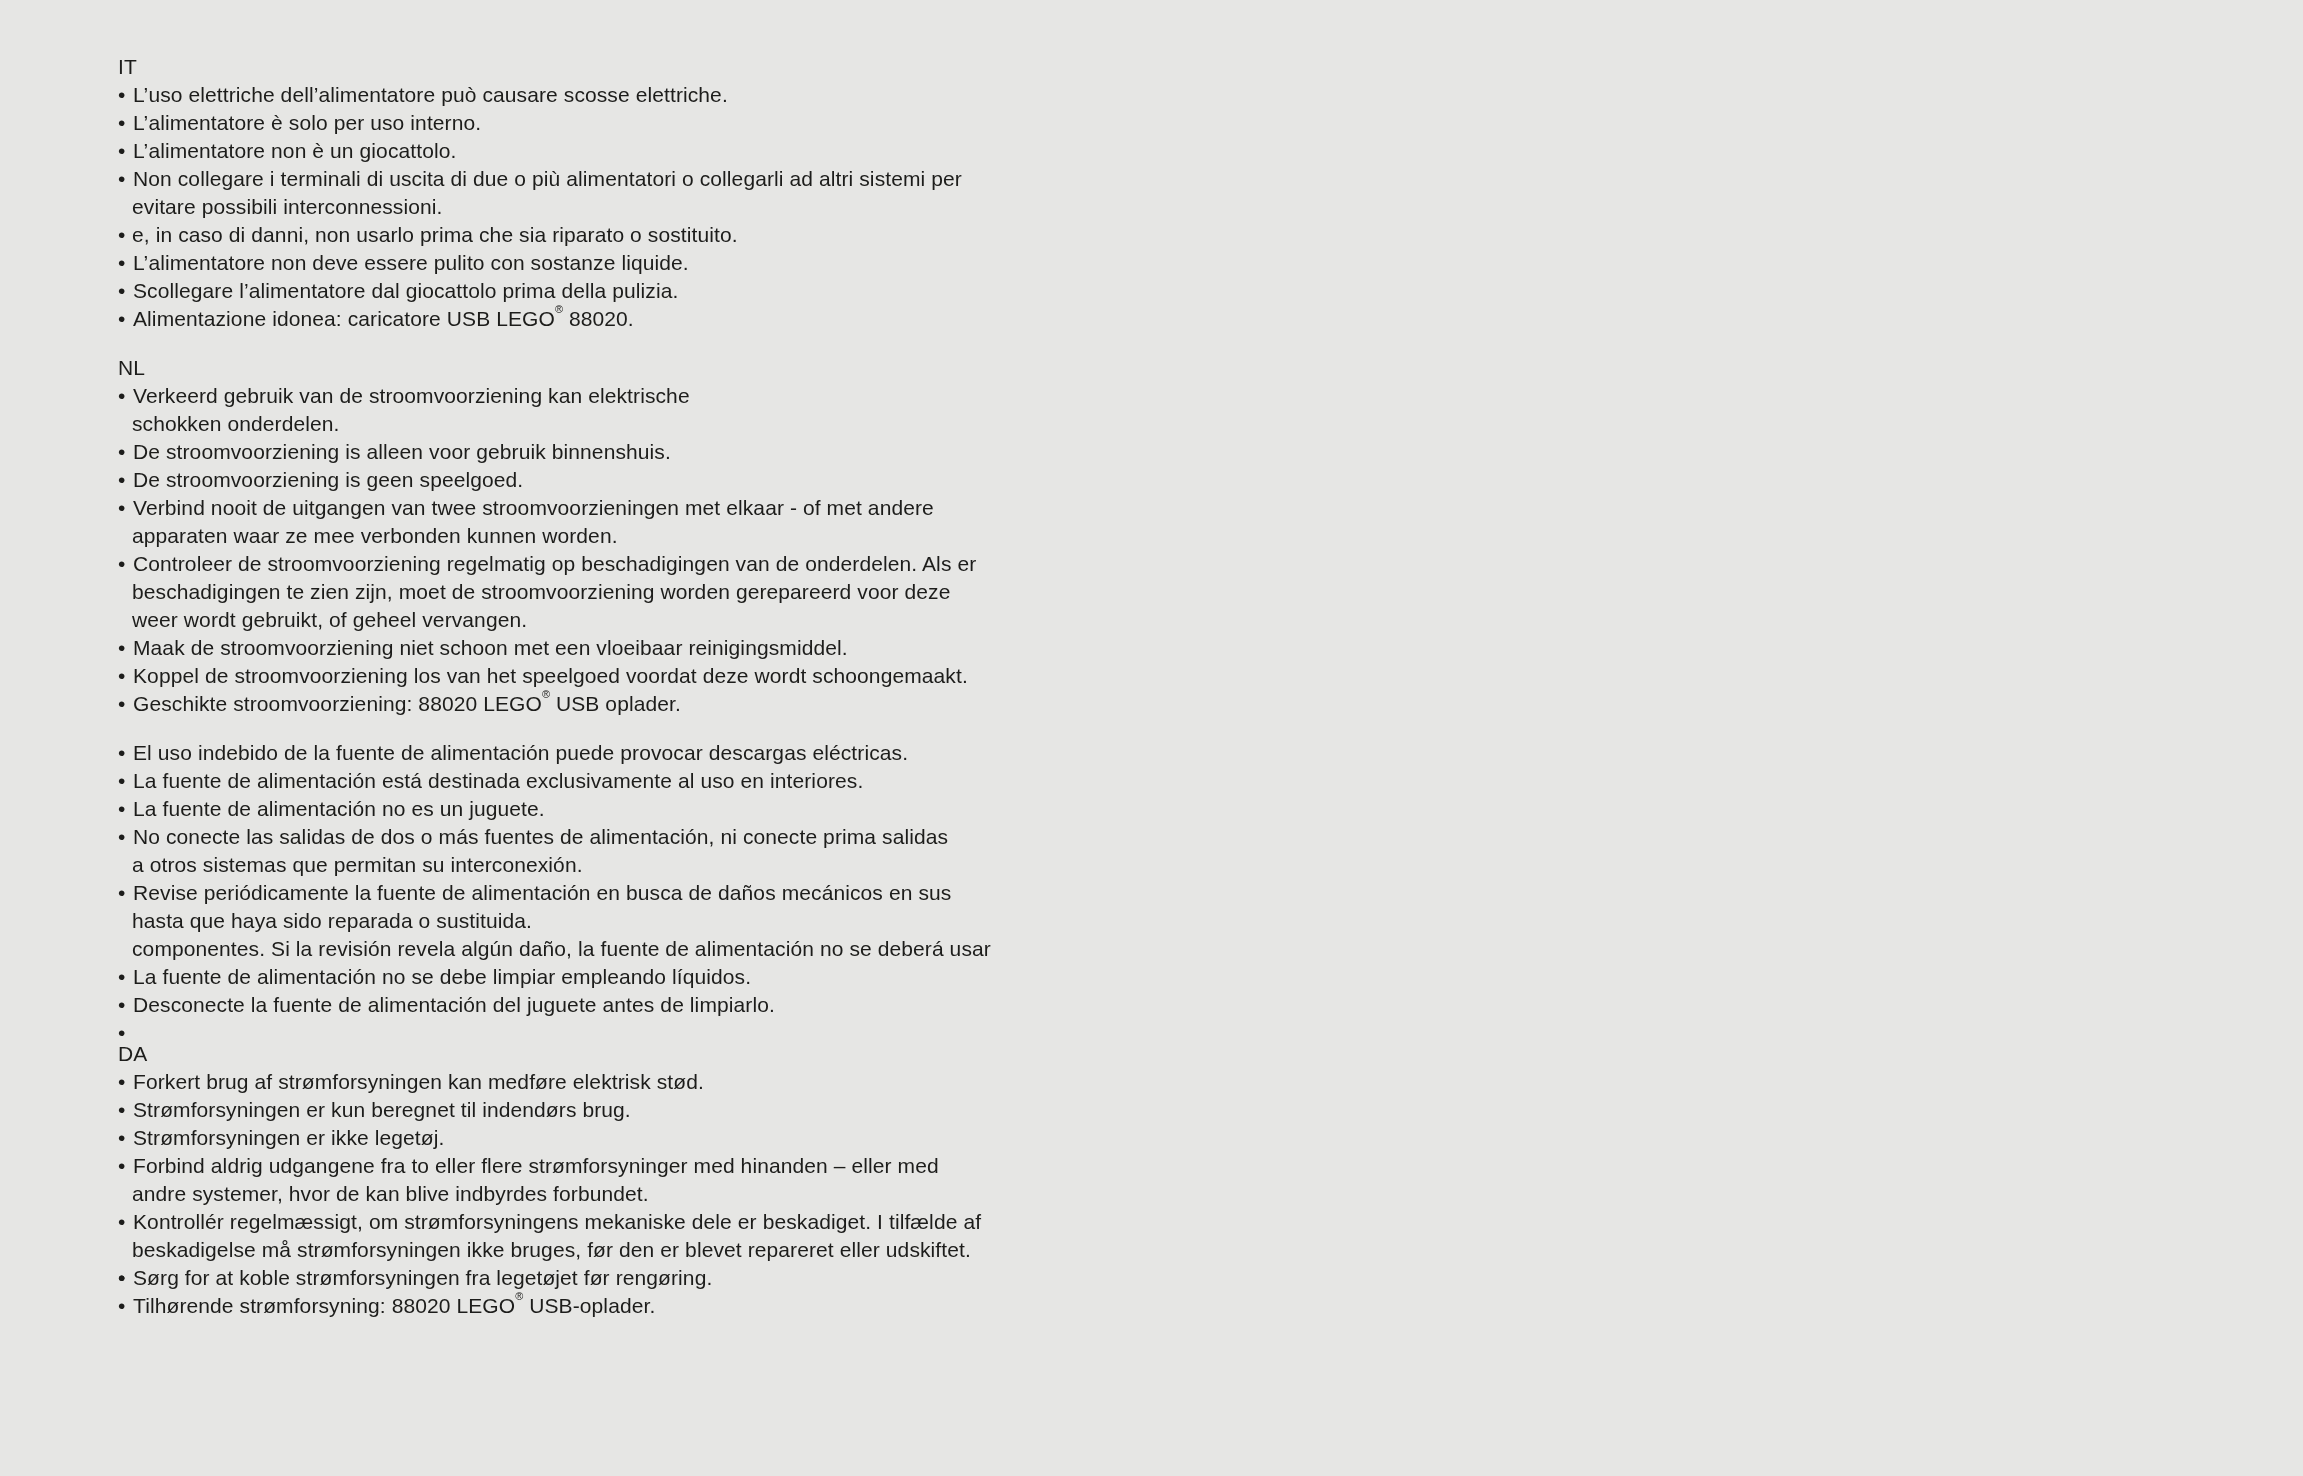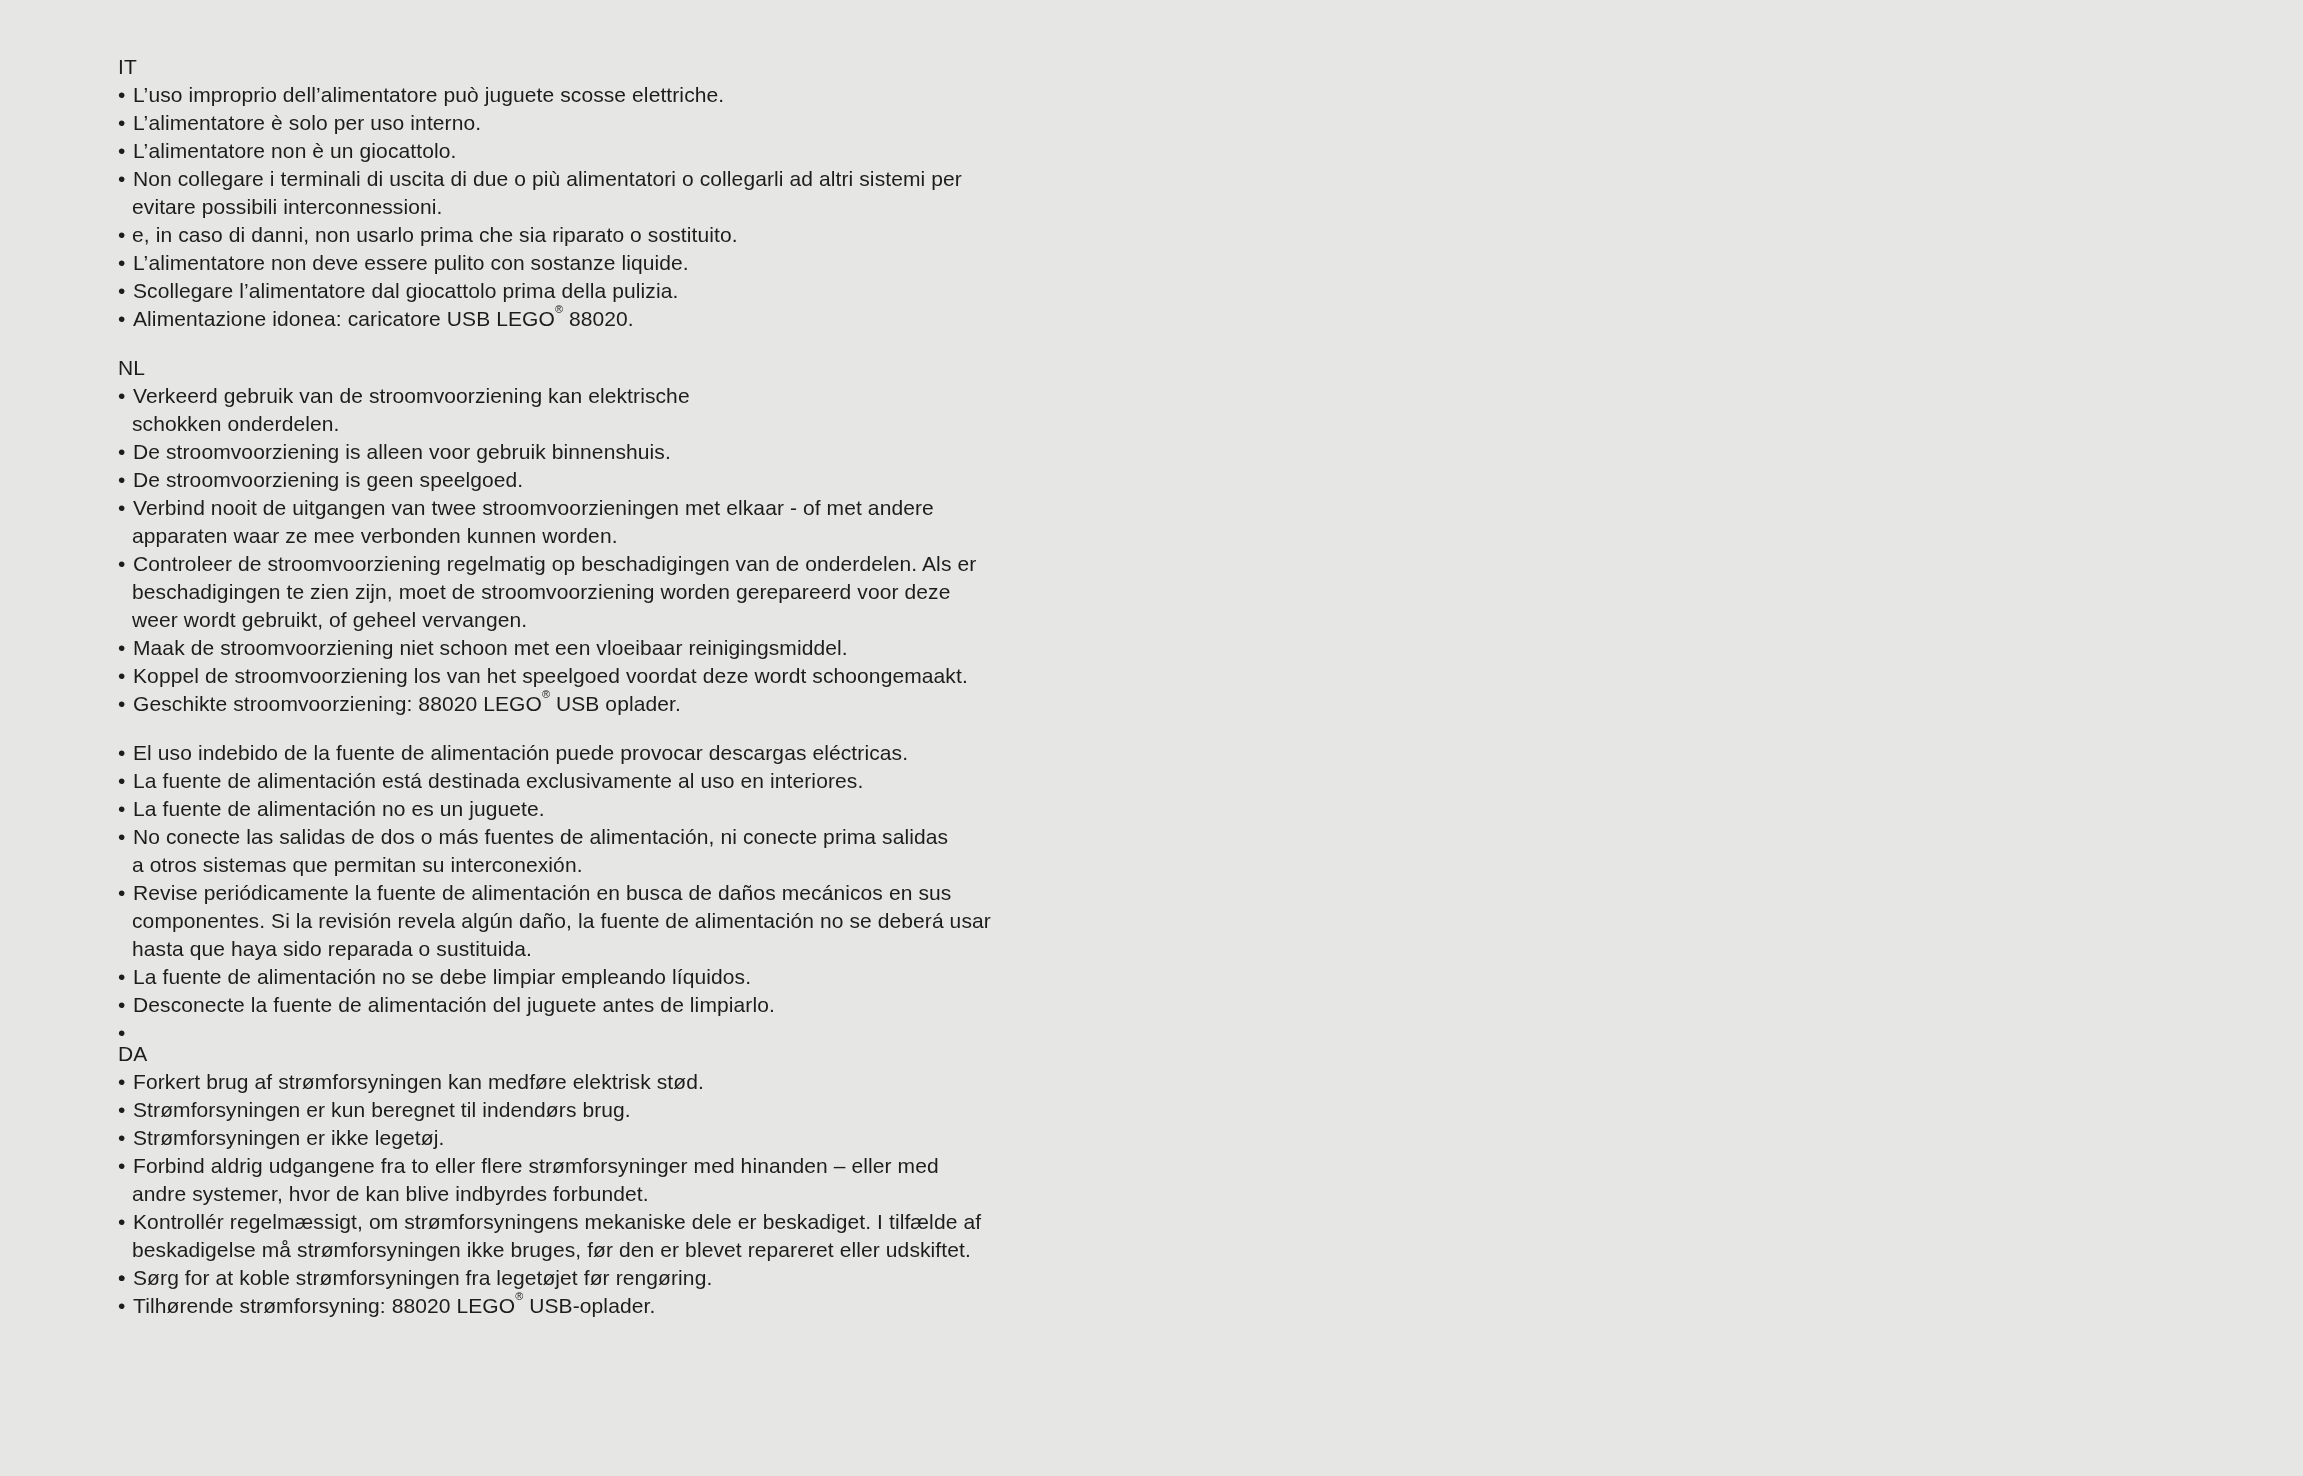--- a/index.html
+++ b/index.html
@@ -53,21 +53,21 @@
   }
 </style>
 </head>
 <body>
 
 <div class="page">
   <div class="content" id="content">
       <div class="section">
         <div class="lang-header">IT</div>
         <div class="item">
-          <div class="line first"><span class="marker">•</span><span class="line-text">L’uso improprio dell’alimentatore può juguete scosse elettriche.</span></div>
+          <div class="line first"><span class="marker">•</span><span class="line-text">L’uso elettriche dell’alimentatore può causare scosse elettriche.</span></div>
         </div>
         <div class="item">
           <div class="line first"><span class="marker">•</span><span class="line-text">L’alimentatore è solo per uso interno.</span></div>
         </div>
         <div class="item">
           <div class="line first"><span class="marker">•</span><span class="line-text">L’alimentatore non è un giocattolo.</span></div>
         </div>
         <div class="item">
           <div class="line first"><span class="marker">•</span><span class="line-text">Non collegare i terminali di uscita di due o più alimentatori o collegarli ad altri sistemi per</span></div>
           <div class="line cont"><span class="line-text">evitare possibili interconnessioni.</span></div>
@@ -126,22 +126,22 @@
         </div>
         <div class="item">
           <div class="line first"><span class="marker">•</span><span class="line-text">La fuente de alimentación no es un juguete.</span></div>
         </div>
         <div class="item">
           <div class="line first"><span class="marker">•</span><span class="line-text">No conecte las salidas de dos o más fuentes de alimentación, ni conecte prima salidas</span></div>
           <div class="line cont"><span class="line-text">a otros sistemas que permitan su interconexión.</span></div>
         </div>
         <div class="item">
           <div class="line first"><span class="marker">•</span><span class="line-text">Revise periódicamente la fuente de alimentación en busca de daños mecánicos en sus</span></div>
+          <div class="line cont"><span class="line-text">hasta que haya sido reparada o sustituida.</span></div>
           <div class="line cont"><span class="line-text">componentes. Si la revisión revela algún daño, la fuente de alimentación no se deberá usar</span></div>
-          <div class="line cont"><span class="line-text">hasta que haya sido reparada o sustituida.</span></div>
         </div>
         <div class="item">
           <div class="line first"><span class="marker">•</span><span class="line-text">La fuente de alimentación no se debe limpiar empleando líquidos.</span></div>
         </div>
         <div class="item">
           <div class="line first"><span class="marker">•</span><span class="line-text">Desconecte la fuente de alimentación del juguete antes de limpiarlo.</span></div>
         </div>
         <div class="item">
           <div class="line first"><span class="marker">•</span></div>
         </div>

